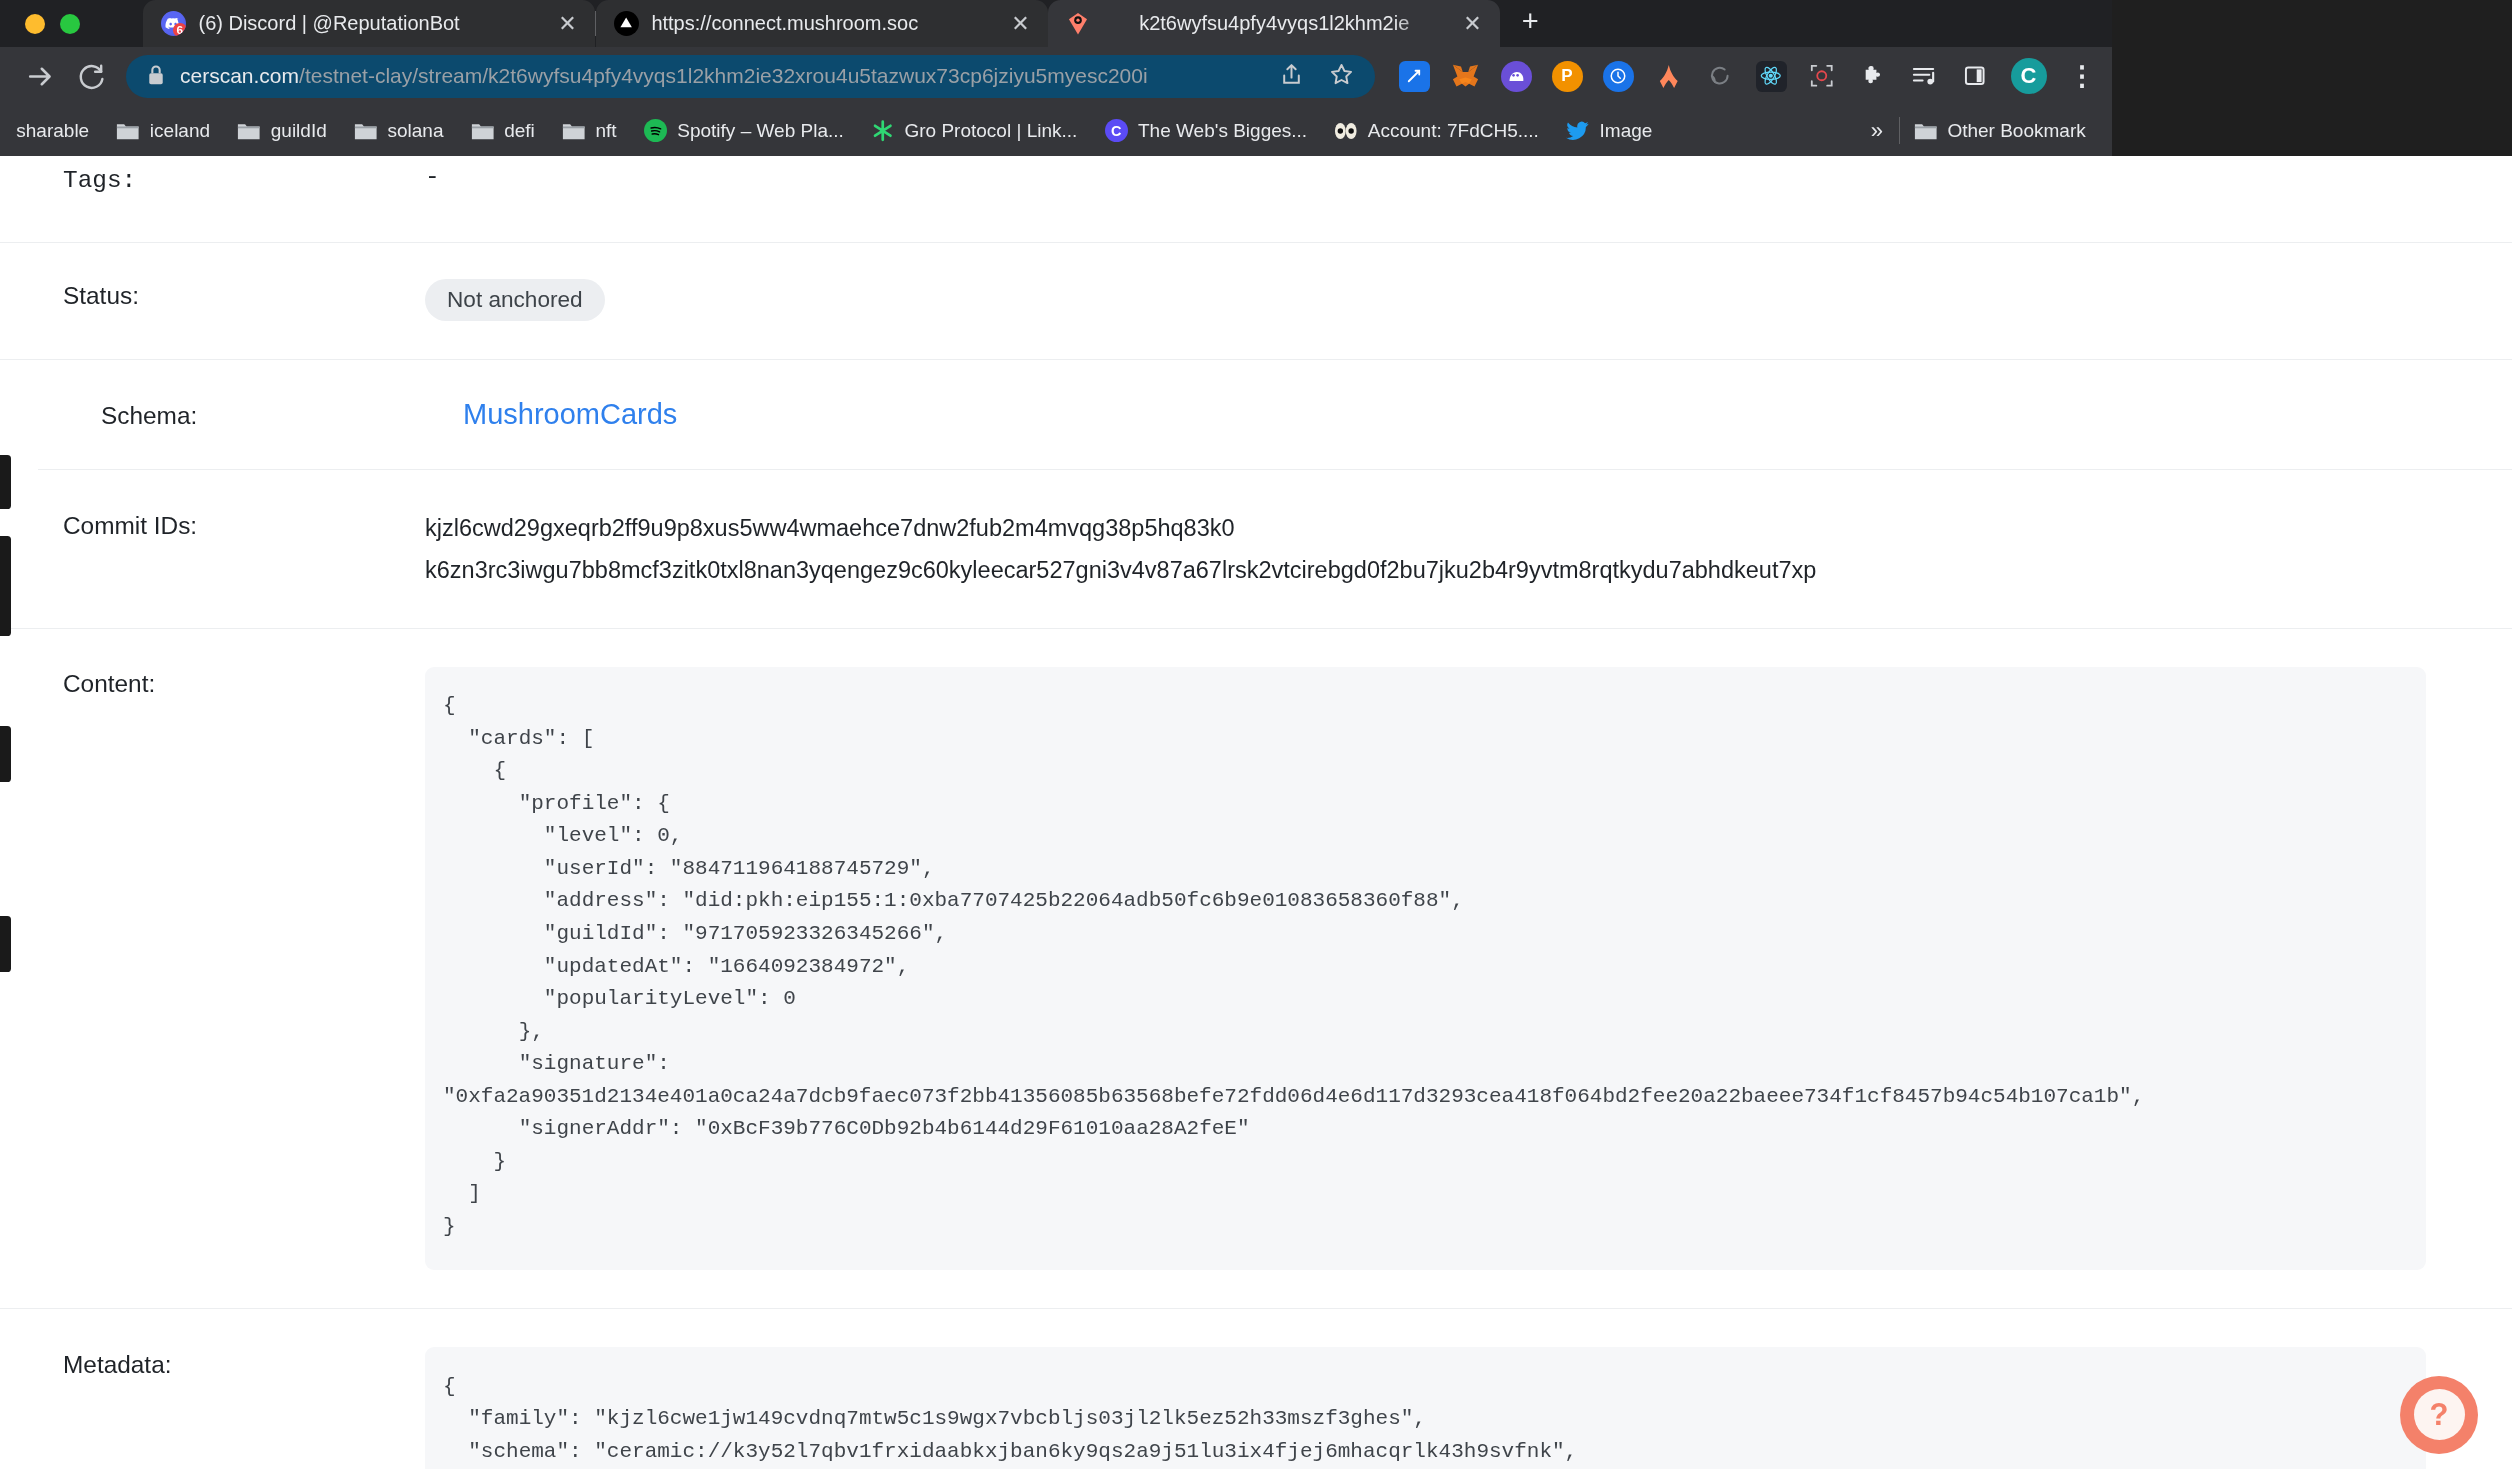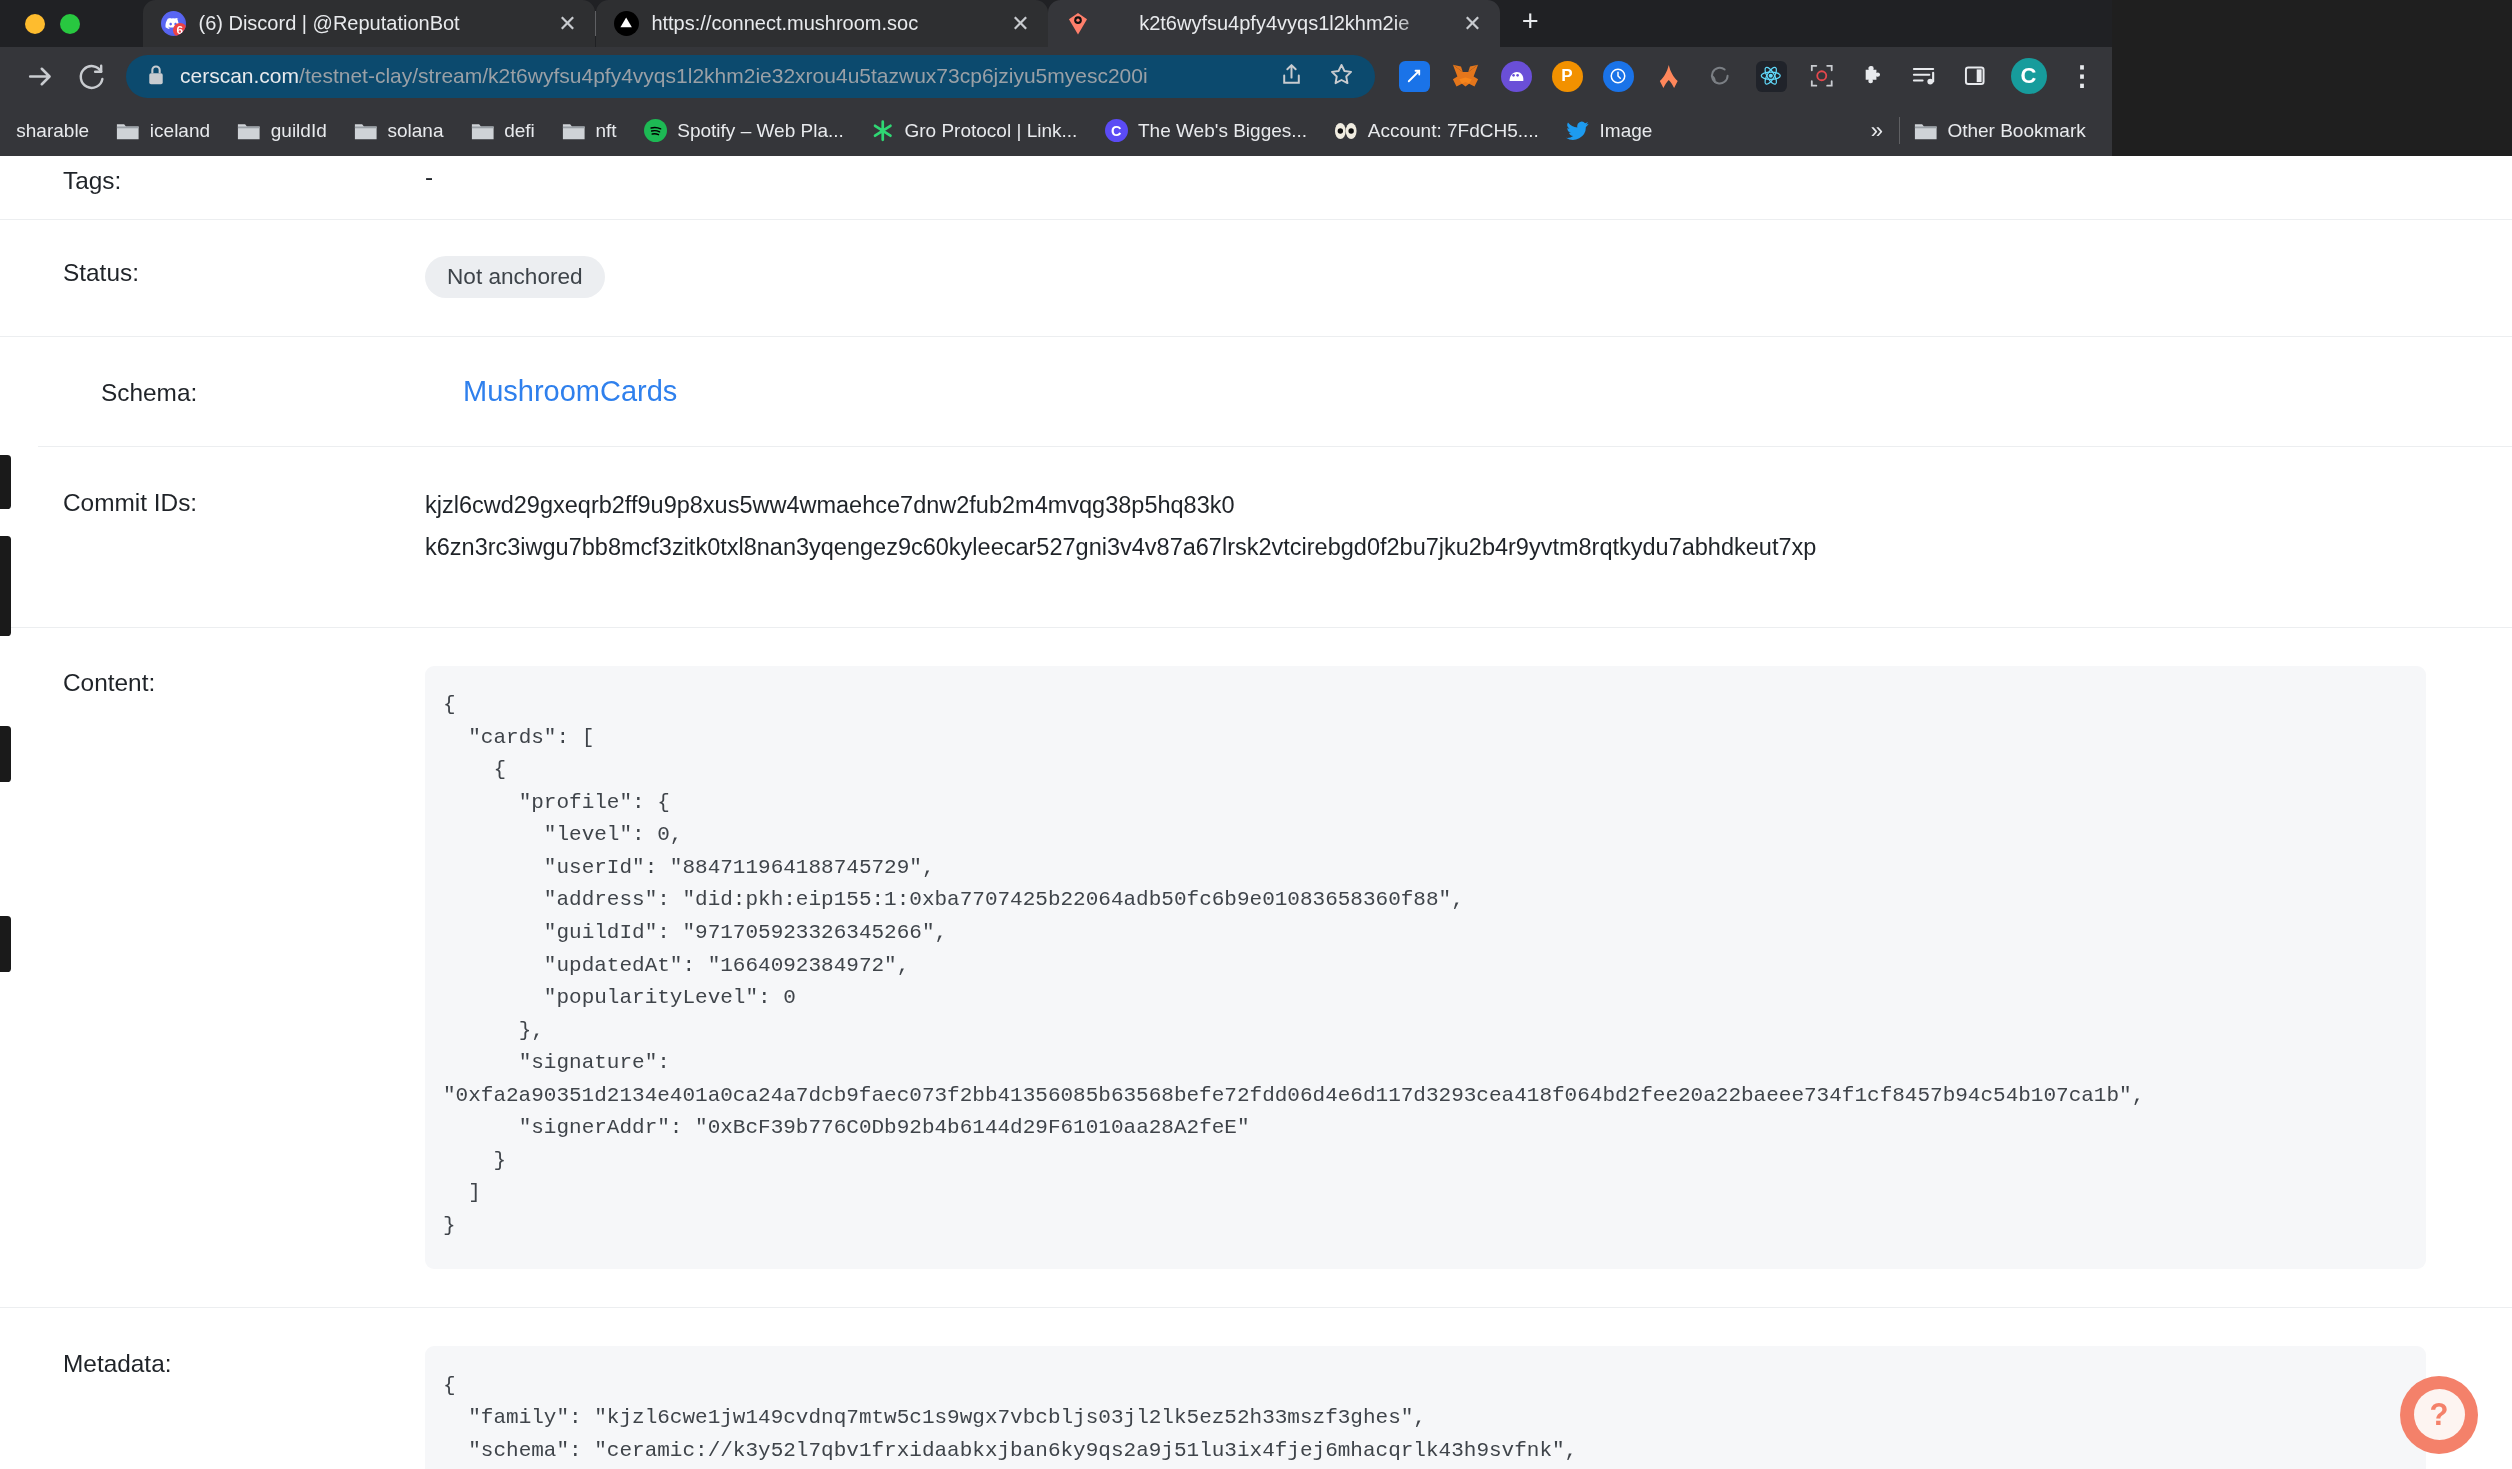--- a/index.html
+++ b/index.html
@@ -100,24 +100,24 @@
     border-bottom: 1.8px solid #eceef0;
   }
   .row:last-child { border-bottom: none; }
   .row-label {
     width: 362px; flex:none;
     font-size: 24.4px; color:#1f2328;
     padding-top: 3.6px;
   }
   .row-value { flex: 1 1 auto; min-width:0; font-size:24.4px; color:#1f2328; }
 
-  #row-tags { padding-top: 7.2px; padding-bottom: 24px; }
+  #row-tags { padding-top: 7.2px; padding-bottom: 48px; font-family: Liberation Mono, monospace; }
   #row-status { padding-top: 36px; padding-bottom: 38px; }
   #row-schema { padding-top: 38px; padding-bottom: 38px; margin-left: 38px; }
-  #row-commits { padding-top: 38px; padding-bottom: 58px; }
+  #row-commits { padding-top: 38px; padding-bottom: 36px; }
   #row-content { padding-top: 38px; padding-bottom: 38px; }
   #row-metadata { padding-top: 38px; padding-bottom: 40px; }
 
   .dash { color:#1f2328; font-size:24.4px; }
 
   .badge {
     display:inline-block; background:#eceef1; color:#3d4349;
     border-radius: 904px; padding: 8.1px 22px; font-size: 22.6px;
   }
   .link { color:#2f80ed; font-size:29px; text-decoration:none; }

